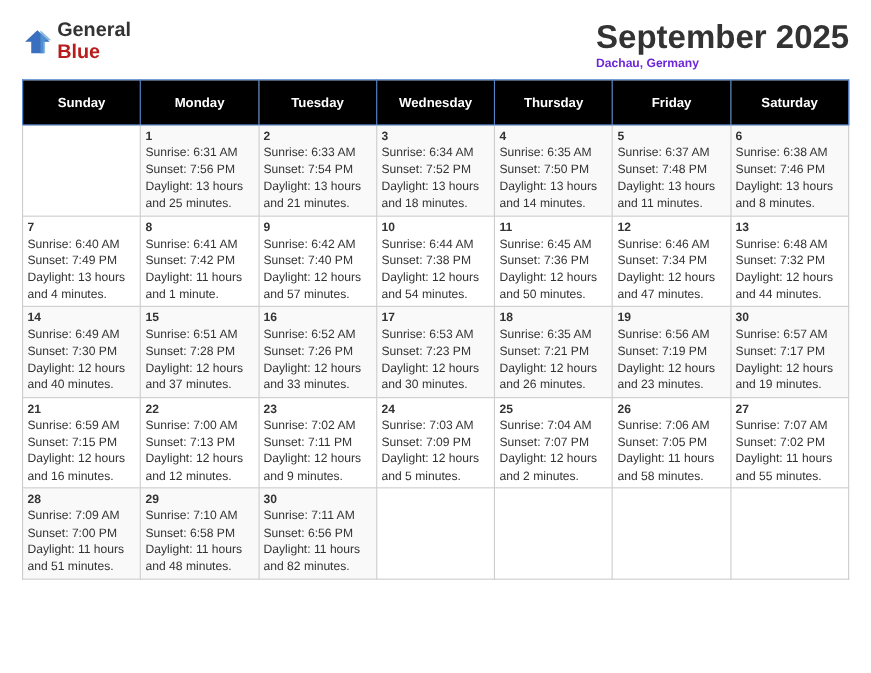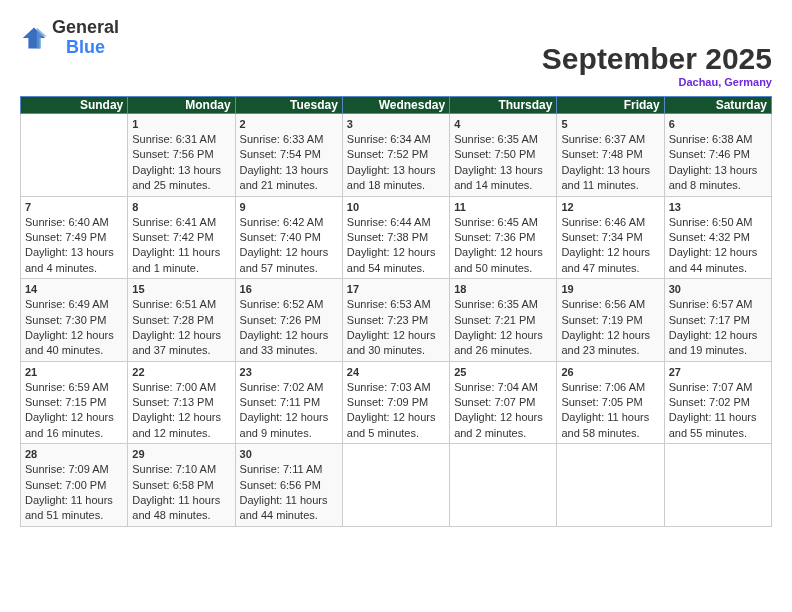--- a/index.html
+++ b/index.html
@@ -18,64 +18,61 @@
     }
     .header {
       display: flex;
       justify-content: space-between;
       align-items: flex-start;
       margin-bottom: 8px;
     }
     .logo {
       display: flex;
       align-items: center;
-      text-align: center;
     }
     .logo-text {
       display: flex;
       flex-direction: column;
       font-size: 18px;
       font-weight: bold;
       line-height: 1.1;
       color: #333;
     }
     .logo-text span:first-child { color: #333; }
-    .logo-text span:last-child { color: #3b82f6; }
+    .logo-text span:last-child { color: #b91c1c; }
     .logo-icon {
       width: 28px;
       height: 28px;
       margin-right: 4px;
       position: relative;
     }
     .title-block {
-      text-align: right;
-      margin-top: 24px;
     }
     .title-block h1 {
       font-size: 30px;
       font-weight: bold;
       color: #333;
     }
     .title-block h2 {
       font-size: 11px;
       font-weight: bold;
       color: #6d28d9;
     }
     .calendar {
       width: 100%;
       border-collapse: collapse;
       table-layout: fixed;
     }
     .calendar thead th {
-      background: #14532d;
+      background: #000000;
       color: #fff;
       font-size: 12px;
       font-weight: bold;
-      padding: 1px 4px;
-      text-align: right;
+      padding: 13px 4px;
+      text-align: center;
       border: 1px solid #5585cc;
     }
     .calendar tbody td {
       border: 1px solid #ccc;
       vertical-align: top;
       padding: 4px 4px 2px 4px;
       font-size: 9.5px;
       color: #333;
       height: 82px;
       background: #fff;
@@ -230,22 +227,22 @@
             <span class="day-number">12</span>
             <div class="day-info">
               <div>Sunrise: 6:46 AM</div>
               <div>Sunset: 7:34 PM</div>
               <div>Daylight: 12 hours and 47 minutes.</div>
             </div>
           </td>
           <td>
             <span class="day-number">13</span>
             <div class="day-info">
-              <div>Sunrise: 6:50 AM</div>
-              <div>Sunset: 4:32 PM</div>
+              <div>Sunrise: 6:48 AM</div>
+              <div>Sunset: 7:32 PM</div>
               <div>Daylight: 12 hours and 44 minutes.</div>
             </div>
           </td>
         </tr>
         <tr>
           <td>
             <span class="day-number">14</span>
             <div class="day-info">
               <div>Sunrise: 6:49 AM</div>
               <div>Sunset: 7:30 PM</div>
@@ -374,21 +371,21 @@
               <div>Sunrise: 7:10 AM</div>
               <div>Sunset: 6:58 PM</div>
               <div>Daylight: 11 hours and 48 minutes.</div>
             </div>
           </td>
           <td>
             <span class="day-number">30</span>
             <div class="day-info">
               <div>Sunrise: 7:11 AM</div>
               <div>Sunset: 6:56 PM</div>
-              <div>Daylight: 11 hours and 44 minutes.</div>
+              <div>Daylight: 11 hours and 82 minutes.</div>
             </div>
           </td>
           <td class="empty-cell"></td>
           <td class="empty-cell"></td>
           <td class="empty-cell"></td>
           <td class="empty-cell"></td>
         </tr>
       </tbody>
   </table>
 </div>

